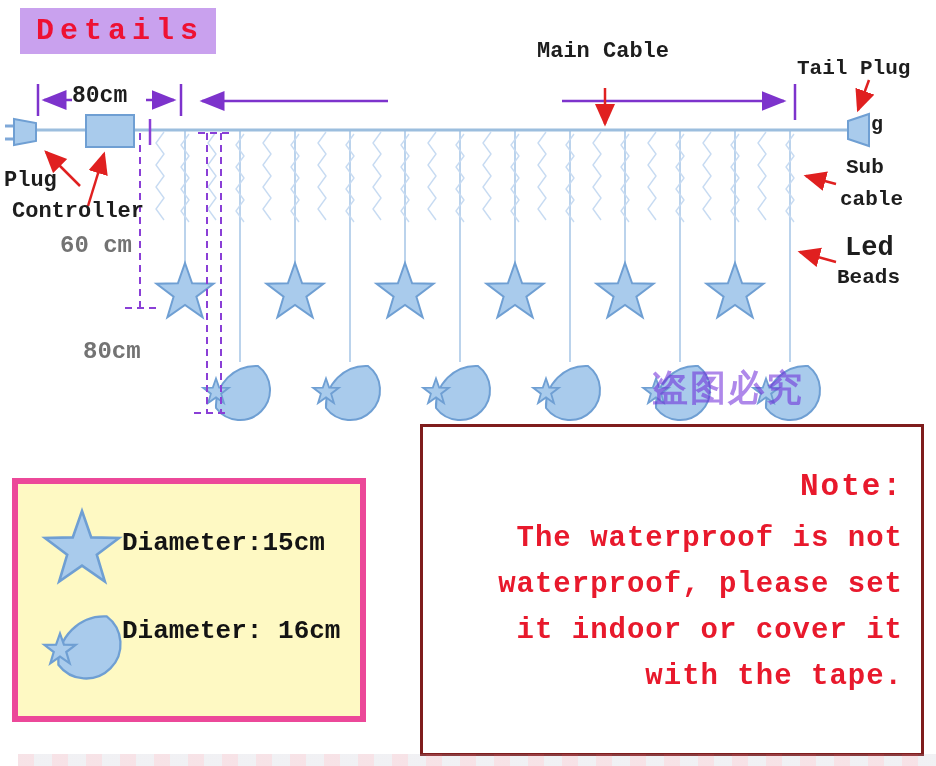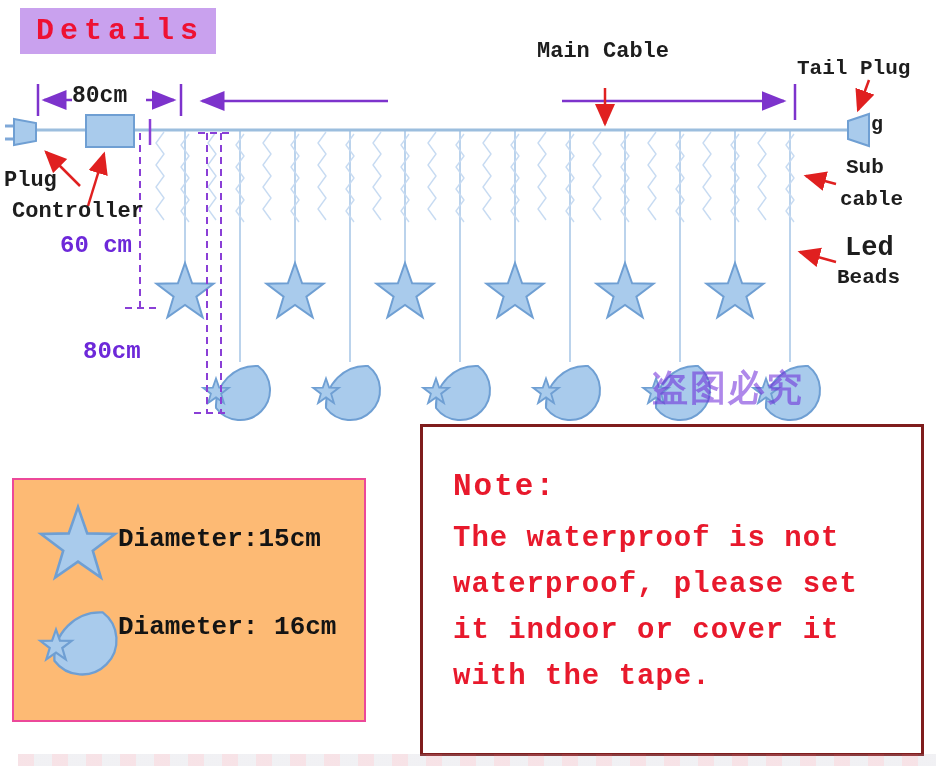--- a/index.html
+++ b/index.html
@@ -1,41 +1,41 @@
 <!DOCTYPE html>
 <html><head>
 <meta charset="utf-8">
 <style>
   *{margin:0;padding:0;box-sizing:border-box}
   html,body{width:936px;height:766px;overflow:hidden;background:#fff;
     font-family:"Liberation Mono","DejaVu Sans Mono",monospace;}
-  .stage{position:relative;width:825px;height:766px;background:#ffffff;}
+  .stage{position:relative;width:825px;height:766px;background:#ffffff;text-align:right;}
 
   .lbl{position:absolute;font-weight:700;color:#1d1d1d;white-space:pre;line-height:1.1;}
-  .purple{color:#6d28d9;}
+  .purple{color:#737373;}
 
   .title-banner{position:absolute;left:20px;top:8px;width:196px;height:46px;
     background:#c9a1ee;color:#ee1133;font-size:30px;font-weight:700;
     letter-spacing:6px;display:flex;align-items:center;padding-left:16px;}
 
   svg#diagram-svg{position:absolute;left:0;top:0;}
   .cable{stroke:#9cbede;stroke-width:3;}
   .prong{stroke:#7fa8d8;stroke-width:3;}
   .bluefill{fill:#a9cbec;stroke:#6f9fd3;stroke-width:2;}
   .strand-line{stroke:#aac8e8;stroke-width:1.6;}
   .bead-zig{stroke:#c7dbf2;stroke-width:1.4;fill:none;}
   .orn{fill:#a9cbec;stroke:#6f9fd3;stroke-width:2;}
   .orn-small{fill:#a9cbec;stroke:#6f9fd3;stroke-width:4;}
   .pur line{stroke:#7d33cc;stroke-width:2.5;}
   .dash line{stroke:#8a3fd6;stroke-width:2;stroke-dasharray:7 5;}
   .dash line.solid-tick{stroke-dasharray:none;stroke-width:2.5;}
   .redln line{stroke:#e02020;stroke-width:2.5;}
 
   .legend-box{position:absolute;left:12px;top:478px;width:354px;height:244px;
-    border:2px solid #ec4899;background:#fdba74;text-decoration:underline;}
+    border:6px solid #ec4899;background:#fef9c3;text-decoration:underline;}
   .legend-box .legend-label{position:absolute;font-weight:700;color:#141414;font-size:26px;white-space:pre;}
   .legend-icon{position:absolute;}
 
   .note-box{position:absolute;left:420px;top:424px;width:504px;height:332px;
     border:3px solid #7f1d1d;background:#fff;padding:42px 18px 0 30px;}
   .note-heading{font-size:31px;font-weight:700;color:#e8192c;margin-bottom:12px;letter-spacing:2px;}
   .note-line{font-size:29px;font-weight:700;color:#e8192c;line-height:46px;white-space:pre;letter-spacing:1px;}
 
   .watermark{position:absolute;left:652px;top:364px;font-size:36px;font-weight:700;
     color:#6d28d9;opacity:.55;letter-spacing:2px;}

